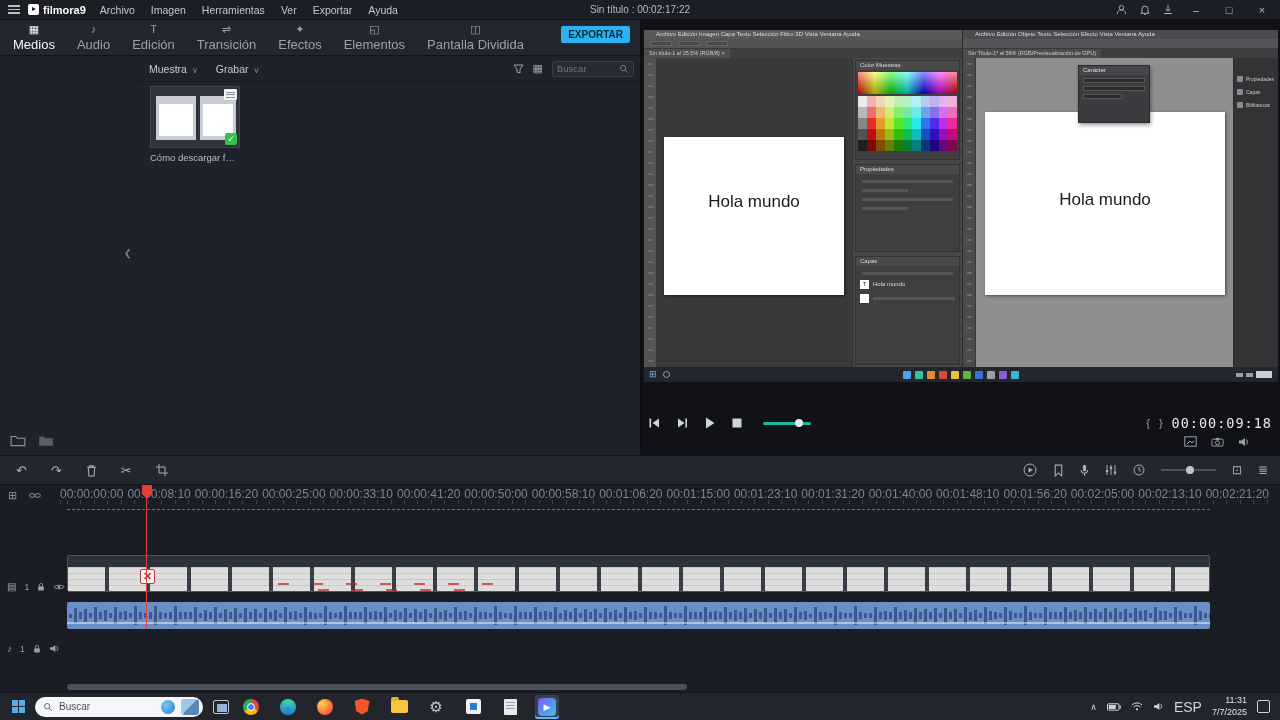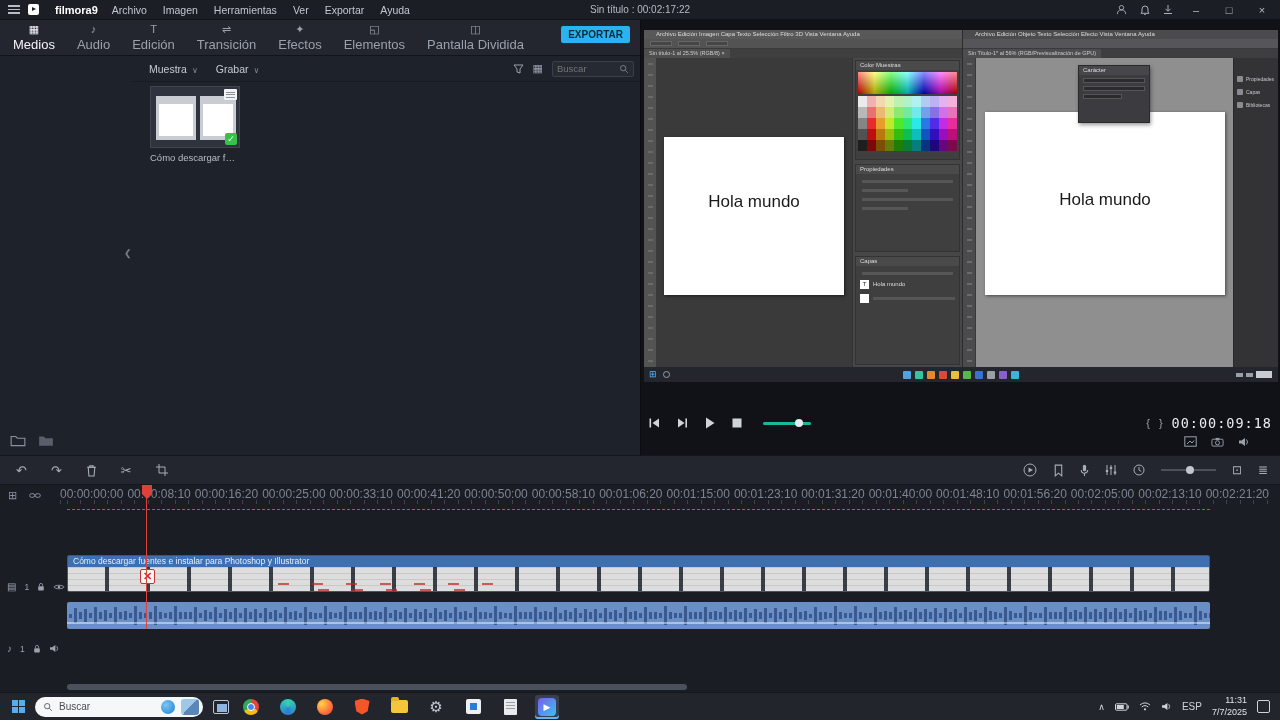--- a/index.html
+++ b/index.html
@@ -4,21 +4,21 @@
 <style>
   * { margin:0; padding:0; box-sizing:border-box; }
   html,body { background:#000; }
   body { font-family:"Liberation Sans", sans-serif; }
   #app { position:relative; width:1280px; height:720px; background:#1a1d24; overflow:hidden; color:#c6cad2; }
 
   
   .menubar { position:absolute; top:0; left:0; right:0; height:20px; background:#1b1e25; display:flex; align-items:center; font-size:10.5px; z-index:40; border-bottom:1px solid #101218; }
   .menubar .hamburger { width:12px; margin:0 8px 0 8px; display:flex; flex-direction:column; gap:2px; }
   .menubar .hamburger i { height:1.5px; background:#b8bcc4; }
-  .logo { display:flex; align-items:center; gap:16px; margin-right:14px; }
+  .logo { display:flex; align-items:center; gap:4px; margin-right:14px; }
   .logo .logo-ico { width:11px; height:11px; background:#fff; border-radius:2px; position:relative; }
   .logo .logo-ico::after { content:""; position:absolute; left:4px; top:3px; border-left:4px solid #1b1e25; border-top:2.5px solid transparent; border-bottom:2.5px solid transparent; }
   .logo .logo-text { color:#fff; font-weight:bold; font-size:11px; }
   .menu-items { display:flex; gap:16px; }
   .menu-items span { color:#c2c6ce; cursor:default; }
   .menubar-title { position:absolute; left:50%; transform:translateX(-50%); color:#b6bac2; font-size:10px; }
   .menubar-right { margin-left:auto; display:flex; align-items:center; gap:13px; padding-right:8px; color:#aab0ba; }
   .menubar-right .winbtn { font-size:11px; width:20px; text-align:center; color:#b8bcc4; }
 
   
@@ -179,21 +179,21 @@
   .ico-folder { width:17px; height:13px; background:#f5c63c; border-radius:2px; position:relative; }
   .ico-folder::before { content:""; position:absolute; top:-3px; left:0; width:8px; height:4px; background:#e3b32e; border-radius:2px 2px 0 0; }
   .ico-gear { color:#c4c9d1; font-size:15px; line-height:15px; }
   .ico-store { width:15px; height:15px; background:#eef0f3; border-radius:2px; position:relative; }
   .ico-store::after { content:""; position:absolute; left:4px; top:4px; width:7px; height:7px; background:#2b7cd3; }
   .ico-page { width:13px; height:16px; background:#e8eaee; border-radius:1px; position:relative; }
   .ico-page::after { content:""; position:absolute; left:2px; top:3px; width:9px; height:1.5px; background:#9aa0a8; box-shadow:0 3px 0 #9aa0a8, 0 6px 0 #9aa0a8; }
   .ico-filmora { width:18px; height:18px; border-radius:4px; background:linear-gradient(135deg,#7a5cf0,#37c3f0); color:#fff; font-size:9px; line-height:18px; text-align:center; }
   .tb-tray { margin-left:auto; display:flex; align-items:center; gap:10px; padding-right:10px; color:#cfd3da; }
   .tray-chevron { font-size:9px; color:#cfd3da; }
-  .tb-lang { font-size:10px; }
+  .tb-lang { font-size:14px; }
   .tb-clock { display:flex; flex-direction:column; align-items:flex-end; font-size:9px; line-height:1.25; color:#dfe2e8; }
   .tb-notif { width:13px; height:13px; border:1.2px solid #cfd3da; border-radius:2px; }
 
   svg { display:block; }
 </style>
 </head>
 <body>
 
 <div id="app">
 
@@ -627,21 +627,20 @@
         <span>00:01:48:10</span>
         <span>00:01:56:20</span>
         <span>00:02:05:00</span>
         <span>00:02:13:10</span>
         <span>00:02:21:20</span>
       </div>
     <div class="ruler-ticks"></div>
     <div class="render-line"></div>
 
     <div class="clip-video">
-      <div class="clip-label">Cómo descargar fuentes e instalar para Photoshop y Illustrator</div>
       <div class="clip-thumbs">
         <div class="red-marks"></div>
         <div class="red-marks m2"></div>
       </div>
     </div>
     <div class="clip-x">✕</div>
     <div class="track-head" style="top:96px;">
       <span style="font-size:10px;">▤</span>
       <span class="tnum">1</span>
       <span>

